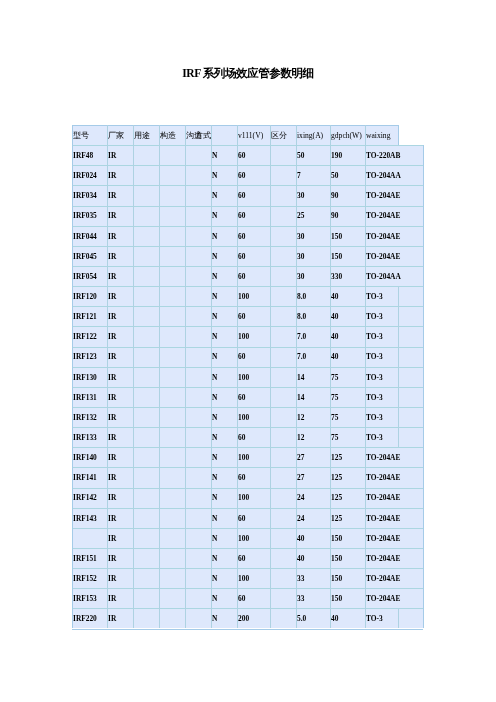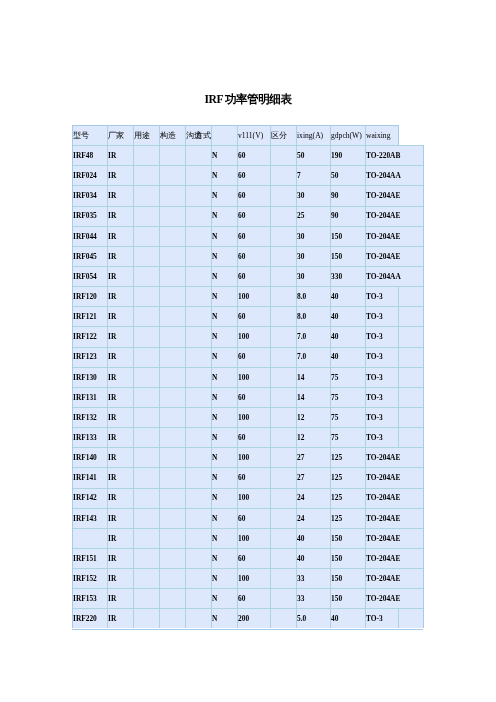--- a/index.html
+++ b/index.html
@@ -61,21 +61,21 @@
     overflow: hidden;
     height: 20.3px;
   }
   .cell.bold { font-weight: bold; font-size: 7.4px; }
   .cjk { font-size: 8.1px; }
 </style>
 </head>
 <body>
 
 <div class="page">
-  <div class="title2">IRF 功率管明细表</div>
+  <div class="title1">IRF 系列场效应管参数明细</div>
   <div class="tbl" id="tbl">
       <div class="fill" style="left: 72px; top: 125px; width: 326px; height: 20.14px;"></div>
       <div class="hline outer" style="left: 72px; top: 125px; width: 326px;"></div>
       <div class="vline outer" style="left: 72px; top: 125px; height: 20.14px;"></div>
       <div class="vline" style="left: 107px; top: 125px; height: 20.14px;"></div>
       <div class="vline" style="left: 133px; top: 125px; height: 20.14px;"></div>
       <div class="vline" style="left: 159px; top: 125px; height: 20.14px;"></div>
       <div class="vline" style="left: 185px; top: 125px; height: 20.14px;"></div>
       <div class="vline" style="left: 211px; top: 125px; height: 20.14px;"></div>
       <div class="vline" style="left: 237px; top: 125px; height: 20.14px;"></div>

